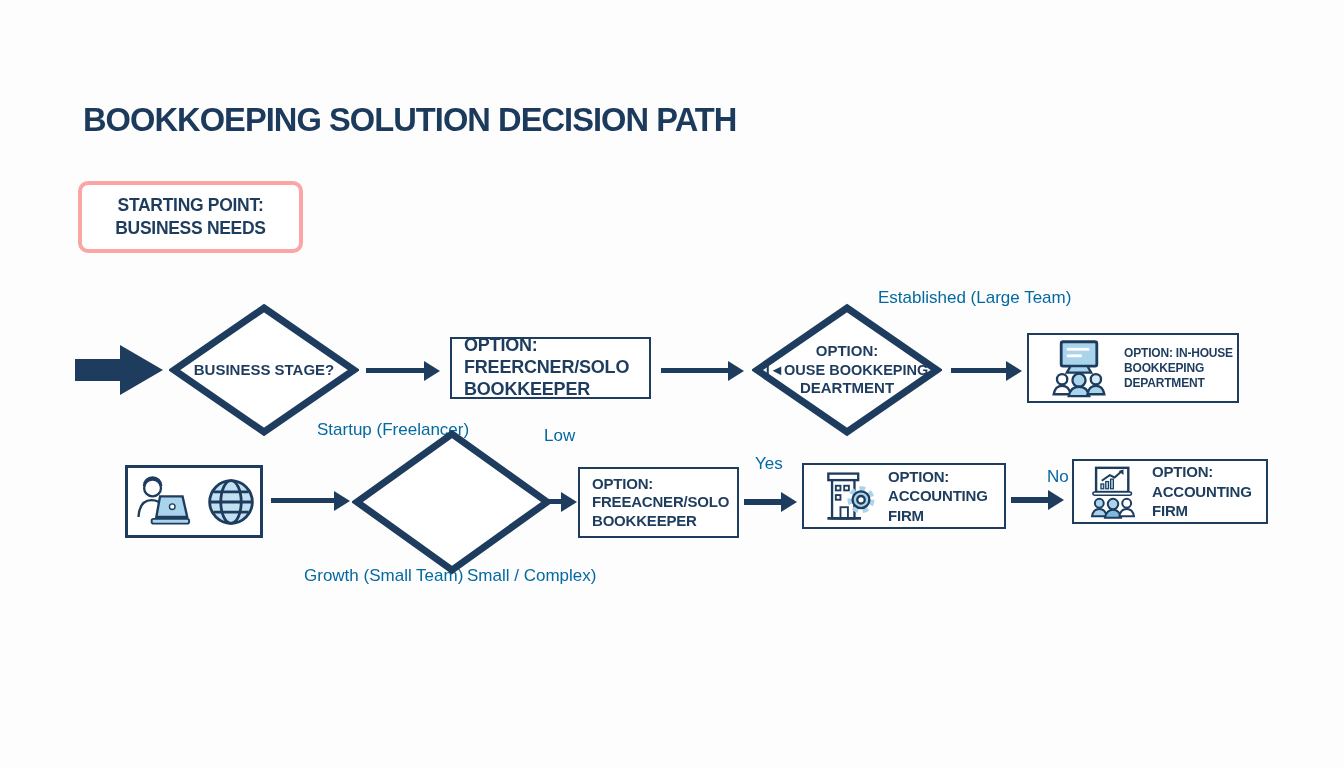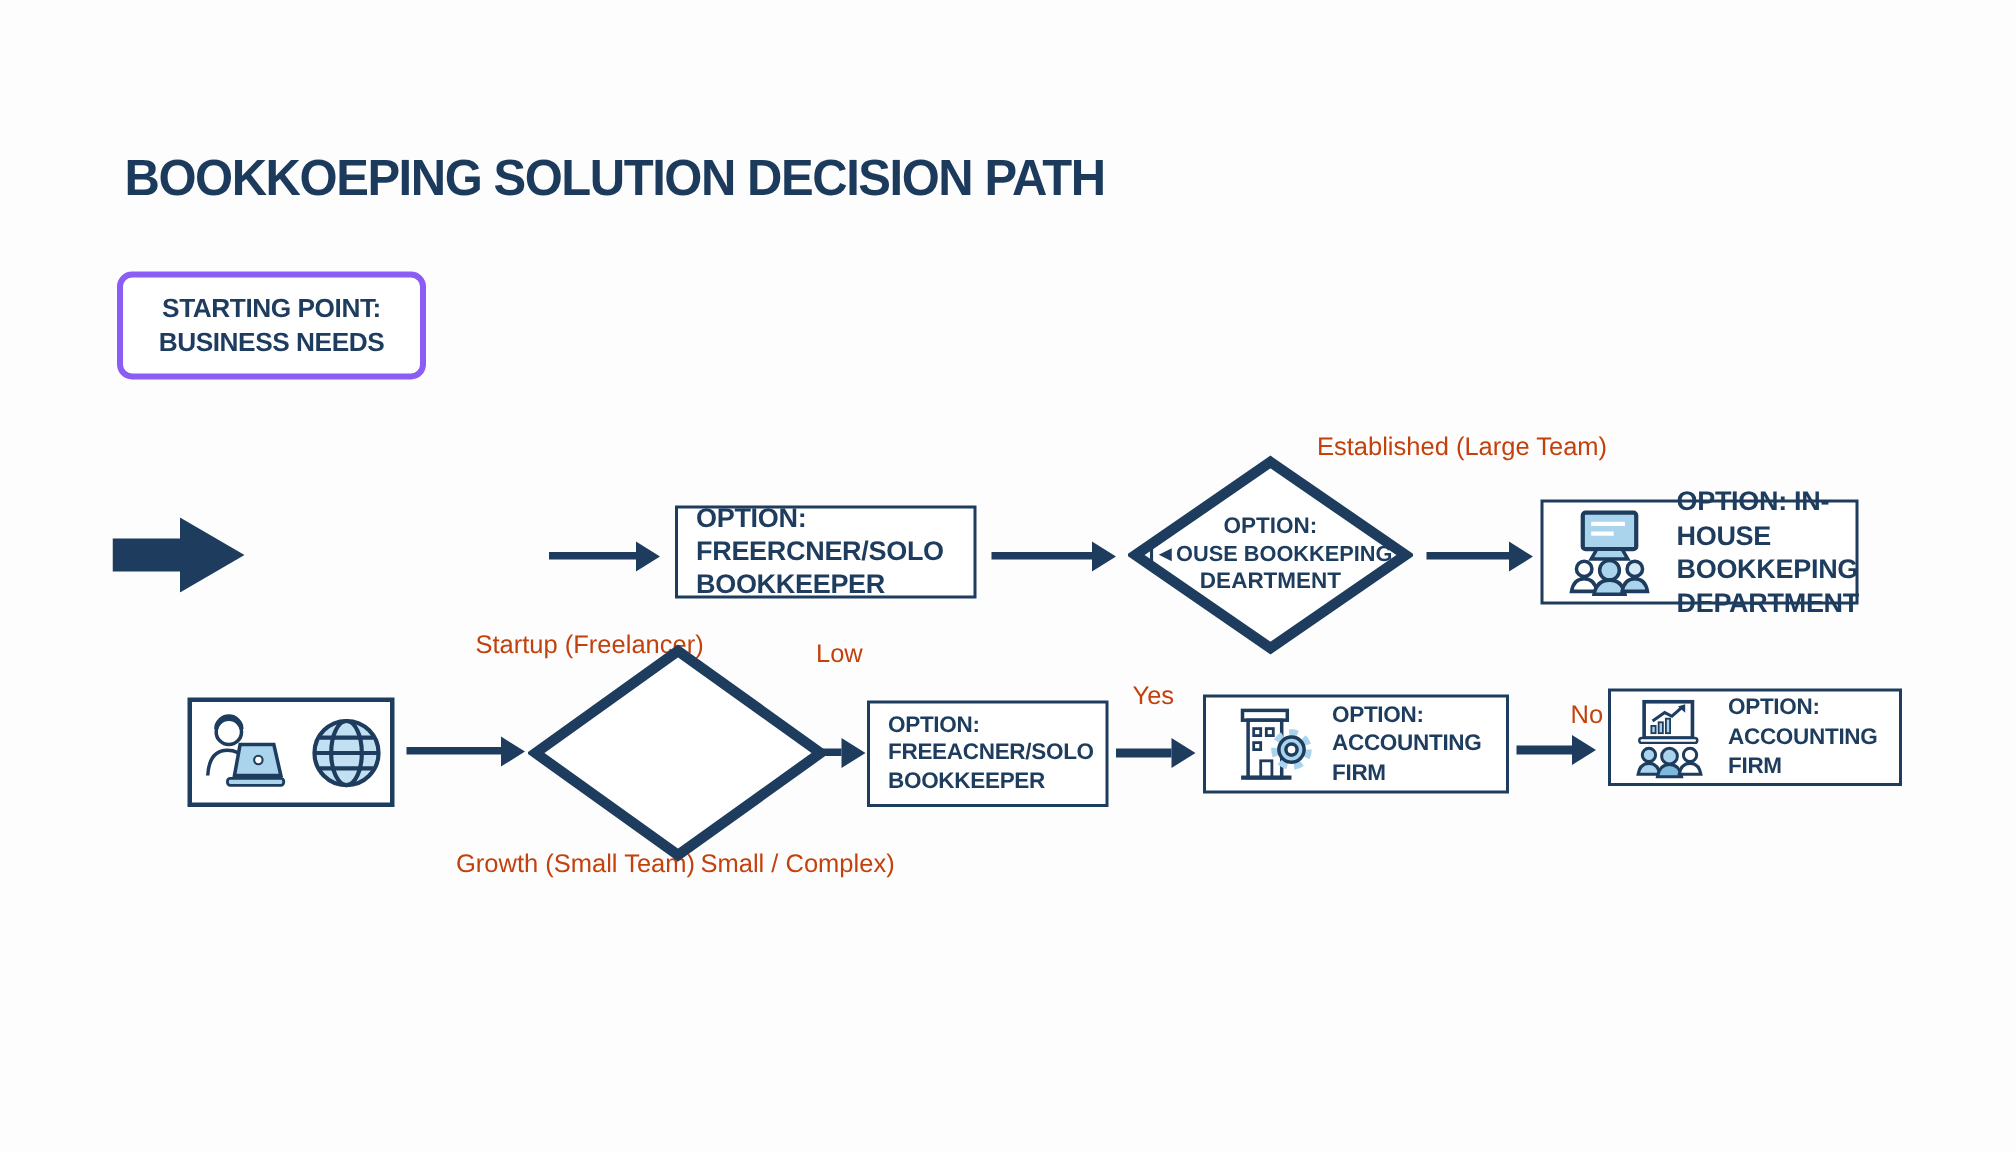--- a/index.html
+++ b/index.html
@@ -6,61 +6,67 @@
   .canvas{
     position:relative;width:1344px;height:768px;background:#fdfdfd;
     font-family:Liberation Sans, sans-serif;color:#1d3c5e;overflow:hidden;
   }
   .abs{position:absolute;}
   .title{
     left:83px;top:100px;font-size:34px;font-weight:700;letter-spacing:-1px;
     transform:scaleX(0.96);transform-origin:left center;white-space:nowrap;color:#1c3a5c;
   }
   .start-box{
-    left:78px;top:181px;width:206px;height:72px;box-sizing:border-box;
-    border:4px solid #8b5cf6;border-radius:10px;background:#fff;
+    left:78px;top:181px;width:225px;height:72px;box-sizing:border-box;
+    border:4px solid #fca5a5;border-radius:10px;background:#fff;
     display:flex;flex-direction:column;justify-content:center;align-items:center;
     font-size:17.5px;font-weight:700;line-height:1.3;text-align:center;letter-spacing:-0.3px;
   }
   .diamond{pointer-events:none;}
   .diamond svg{display:block;}
   .diamond .dtext{
     position:absolute;left:50%;top:50%;transform:translate(-50%,-50%);
     text-align:center;font-weight:700;white-space:nowrap;line-height:1.25;
   }
   .node-rect{
     box-sizing:border-box;border:2px solid #1d3c5e;background:#fff;
     display:flex;flex-direction:column;justify-content:center;
     font-weight:700;letter-spacing:-0.2px;
   }
   .node-rect.with-icon{flex-direction:row;align-items:center;}
   .arrow{background:#1d3c5e;}
   .arrow::after{
     content:"";position:absolute;left:100%;top:50%;transform:translateY(-50%);
     border-left:16px solid #1d3c5e;border-top:10px solid transparent;border-bottom:10px solid transparent;
   }
-  .lbl{font-size:17px;color:#c2410c;white-space:nowrap;}
+  .lbl{font-size:17px;color:#0369a1;white-space:nowrap;}
   .ln{display:block;}
 </style>
 </head>
 <body>
 
 <div class="canvas">
 
   <div class="abs title">BOOKKOEPING SOLUTION DECISION PATH</div>
 
   <div class="abs start-box">
     <span class="ln">STARTING POINT:</span>
     <span class="ln">BUSINESS NEEDS</span>
   </div>
 
   <svg class="abs" style="left:75px;top:345px;" width="88" height="50">
     <polygon points="0,14 45,14 45,0 88,25 45,50 45,36 0,36" fill="#1d3c5e"></polygon>
   </svg>
 
+  <div class="abs diamond" style="left:169px;top:303px;width:190px;height:134px;">
+    <svg width="190" height="134">
+      <polygon points="95,5 185,67 95,129 5,67" fill="#ffffff" stroke="#1d3c5e" stroke-width="7"></polygon>
+    </svg>
+    <div class="dtext" style="font-size:15px;">BUSINESS STAGE?</div>
+  </div>
 
   <div class="abs arrow" style="left:366px;top:368px;width:58px;height:5px;"></div>
 
   <div class="abs node-rect" style="left:450px;top:337px;width:201px;height:62px;padding-left:12px;font-size:18px;line-height:1.22;">
     <span class="ln">OPTION: FREERCNER/SOLO</span>
     <span class="ln">BOOKKEEPER</span>
   </div>
 
   <div class="abs arrow" style="left:661px;top:368px;width:67px;height:5px;"></div>
 
@@ -72,21 +78,21 @@
     </svg>
     <div class="dtext" style="font-size:14.5px;">
       <span class="ln" style="font-size:15px;">OPTION:</span>
       <span class="ln">I◄OUSE BOOKKEPING</span>
       <span class="ln" style="font-size:15px;">DEARTMENT</span>
     </div>
   </div>
 
   <div class="abs arrow" style="left:951px;top:368px;width:55px;height:5px;"></div>
 
-  <div class="abs node-rect with-icon" style="left:1027px;top:333px;width:212px;height:70px;font-size:18px;line-height:1.25;">
+  <div class="abs node-rect with-icon" style="left:1027px;top:333px;width:212px;height:70px;font-size:12px;line-height:1.25;">
     <svg width="72" height="60" viewBox="0 0 72 64" style="margin-left:10px;flex:none;">
       <rect x="17" y="4" width="38" height="26" rx="2" fill="#a9d4ec" stroke="#1d3c5e" stroke-width="3"></rect>
       <line x1="23" y1="12" x2="47" y2="12" stroke="#ffffff" stroke-width="3"></line>
       <line x1="23" y1="19" x2="39" y2="19" stroke="#ffffff" stroke-width="3"></line>
       <path d="M27 30 L45 30 L49 37 L23 37 Z" fill="#a9d4ec" stroke="#1d3c5e" stroke-width="2.5"></path>
       <circle cx="18" cy="44" r="5.5" fill="#ffffff" stroke="#1d3c5e" stroke-width="2.5"></circle>
       <path d="M9 60 q1.5 -9 9 -9 q7.5 0 9 9 Z" fill="#ffffff" stroke="#1d3c5e" stroke-width="2.5"></path>
       <circle cx="36" cy="45" r="7" fill="#a9d4ec" stroke="#1d3c5e" stroke-width="2.5"></circle>
       <path d="M25 62 q2 -10 11 -10 q9 0 11 10 Z" fill="#a9d4ec" stroke="#1d3c5e" stroke-width="2.5"></path>
       <circle cx="54" cy="44" r="5.5" fill="#d6eaf6" stroke="#1d3c5e" stroke-width="2.5"></circle>

